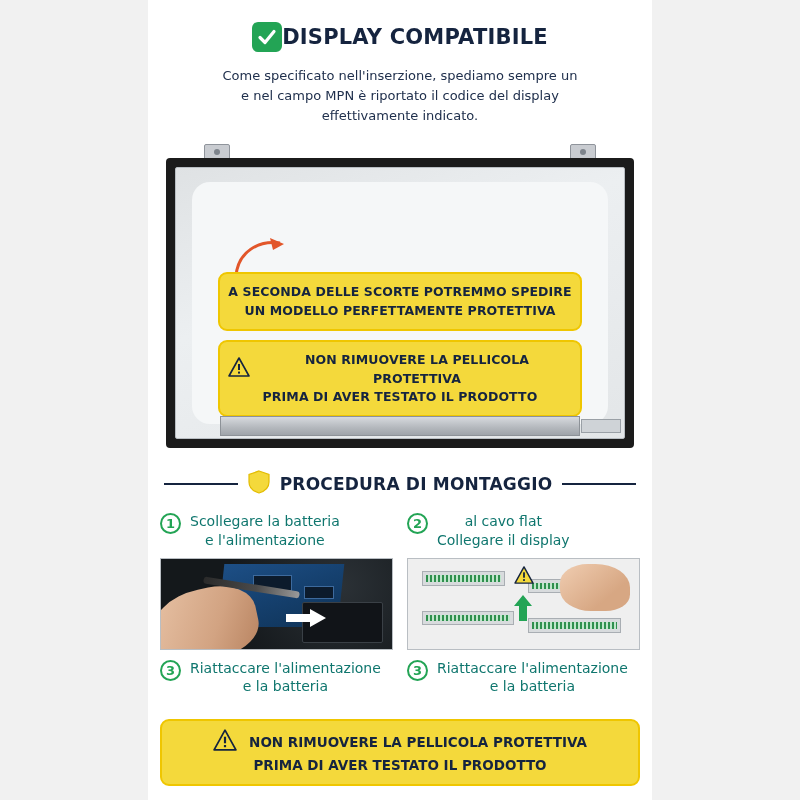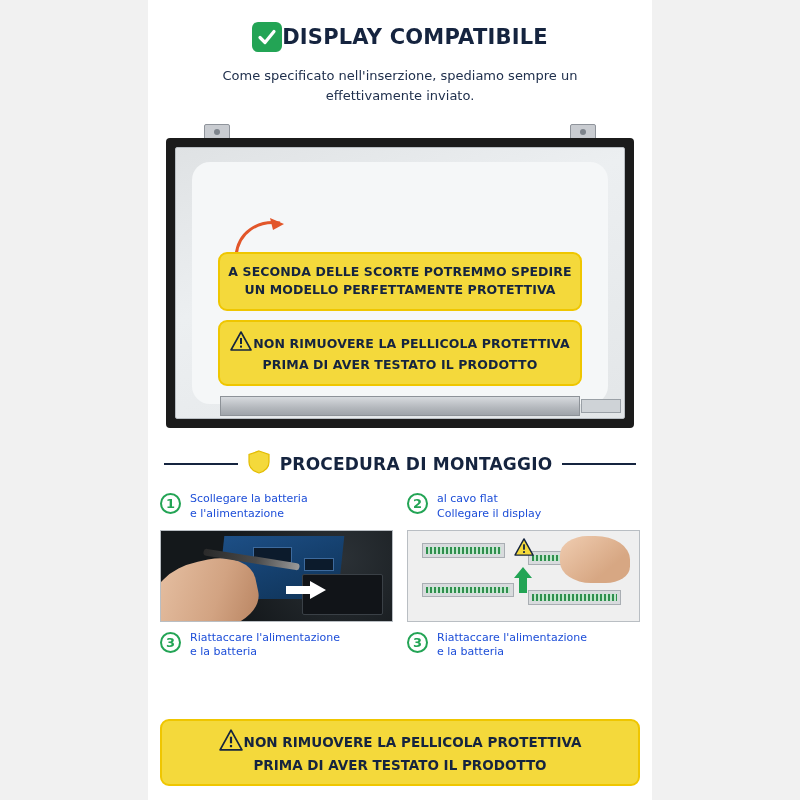--- a/index.html
+++ b/index.html
@@ -152,21 +152,21 @@
     line-height: 1.45;
     padding: 9px 8px;
     letter-spacing: .1px;
   }
   .yellow-box.one { top: 104px; }
   .yellow-box.two { top: 172px; }
   .yb-row {
     display: flex;
     align-items: center;
     justify-content: center;
-    gap: 1px;
+    gap: 12px;
   }
   .warn-tri { flex: none; }
 
   .foot-strip {
     position: absolute;
     left: 54px;
     top: 272px;
     width: 360px;
     height: 20px;
     background: linear-gradient(180deg,#d7dade 0%,#b6babf 55%,#9fa4aa 100%);
@@ -225,23 +225,24 @@
     border: 2px solid #23a455;
     color: #23a455;
     font-size: 13px;
     font-weight: bold;
     line-height: 18px;
     text-align: center;
     box-sizing: border-box;
     margin-top: 1px;
   }
   .step-text {
-    font-size: 11px;
+    font-size: 14px;
     line-height: 1.3;
-    color: #1d4ed8;
+    color: #0f766e;
+    text-align: center;
   }
   .photo {
     margin-top: 9px;
     width: 233px;
     height: 92px;
     border: 1px solid #b9bec3;
     box-sizing: border-box;
     position: relative;
     overflow: hidden;
   }
@@ -371,21 +372,22 @@
       <div class="check-box">
         <svg width="22" height="22" viewBox="0 0 22 22">
           <path d="M4 11.5 L9 16.5 L18 5.5" fill="none" stroke="#ffffff" stroke-width="3.2" stroke-linecap="round" stroke-linejoin="round"></path>
         </svg>
       </div>
       <div class="header-title">DISPLAY COMPATIBILE</div>
     </div>
 
     <div class="intro">
       <div>Come specificato nell'inserzione, spediamo sempre un</div>
-      <div>effettivamente inviato.</div>
+      <div>e nel campo MPN è riportato il codice del display</div>
+      <div>effettivamente indicato.</div>
     </div>
 
     <div class="display-wrap">
       <div class="bracket l"></div>
       <div class="bracket r"></div>
 
       <div class="panel">
         <div class="screen">
           <div class="screen-inner"></div>
 

